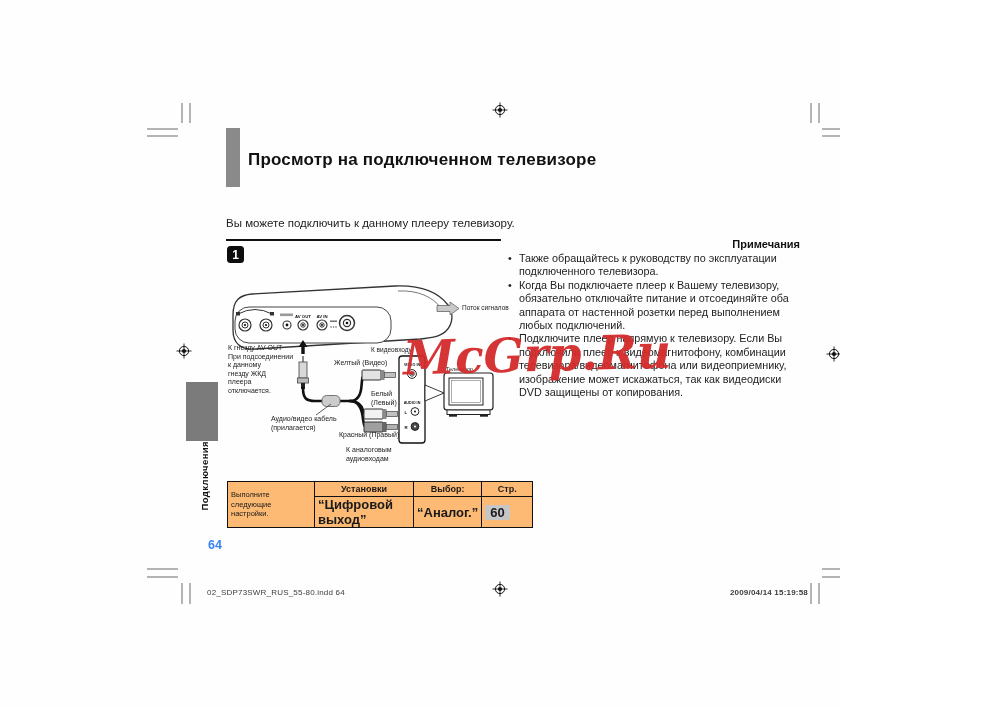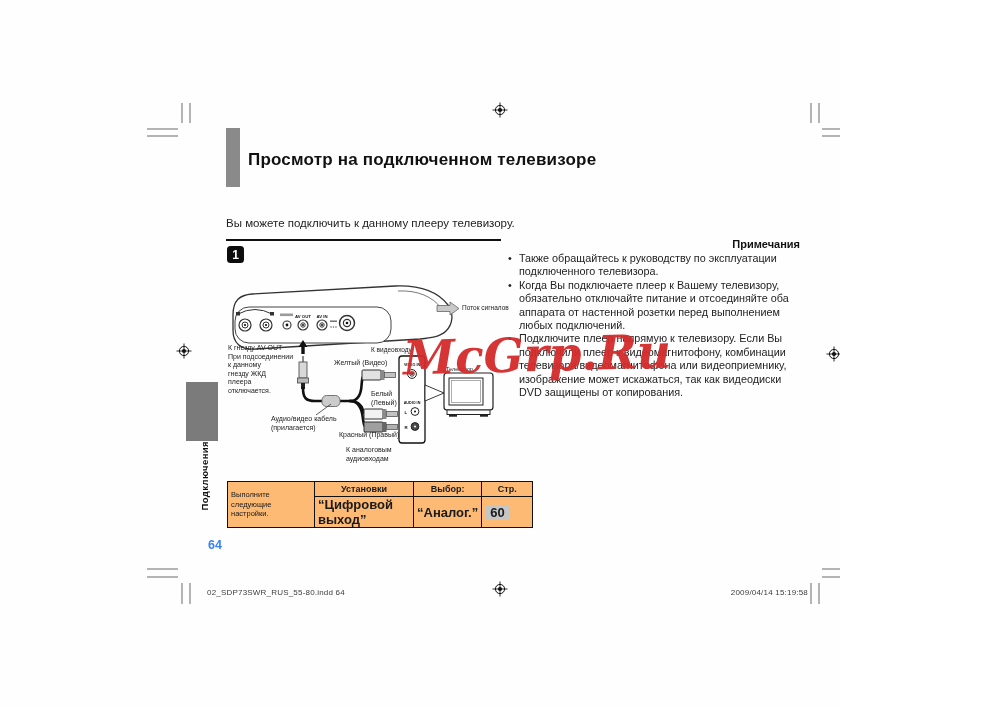--- a/index.html
+++ b/index.html
@@ -41,21 +41,21 @@
   .settings td.val{font-size:13px;font-weight:bold;text-align:left;height:15px;}
   .c-set{width:92px;margin-left:32px;} .c-cho{width:42px;} .c-pg{width:44px;}
   .page-pill{display:inline-block;background:#c6c6c6;border-radius:2.5px;padding:0 5px;font-weight:bold;}
   
   .side-tab{left:186px;top:382px;width:32px;height:59px;background:#7b7b7b;}
   .side-label{left:199px;top:441px;writing-mode:vertical-rl;transform:rotate(180deg);
               font-size:9.5px;font-weight:bold;color:#111;letter-spacing:.4px;}
   .page-num{left:208px;top:538px;font-size:12.5px;font-weight:bold;color:#3b82f6;}
   
   .foot{position:absolute;top:588px;font-size:8px;color:#3c3c3c;letter-spacing:.2px;}
-  .foot-l{left:207px;} .foot-r{left:700px;width:108px;text-align:right;}
+  .foot-l{left:207px;} .foot-r{left:700px;width:108px;text-align:right;font-weight:bold;}
   
   .watermark{left:403px;top:327px;font-family:"DejaVu Serif",serif;font-style:italic;
              font-weight:bold;font-size:47px;transform:rotate(-1.5deg);z-index:60;opacity:.95;}
   svg text{font-family:"Liberation Sans",sans-serif;}
 </style>
 </head>
 <body>
 
 <div id="canvas">
 

